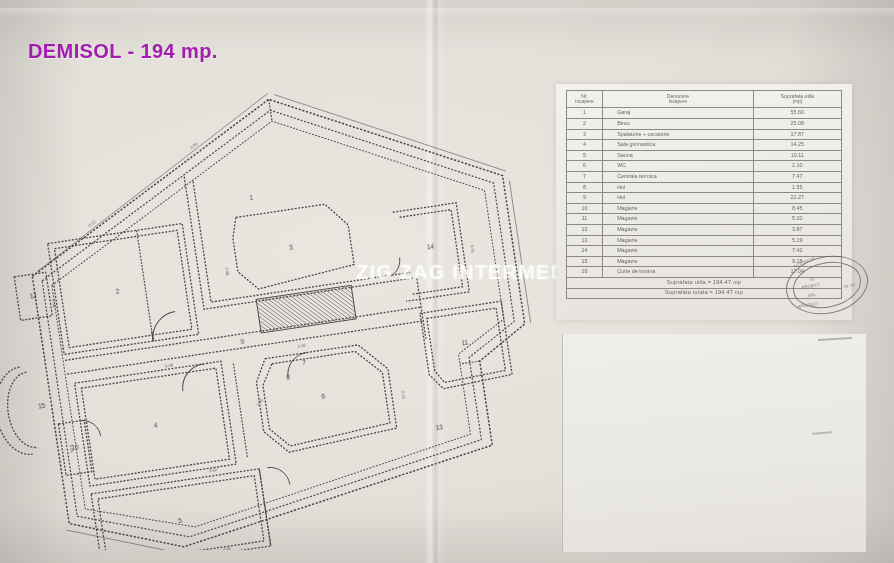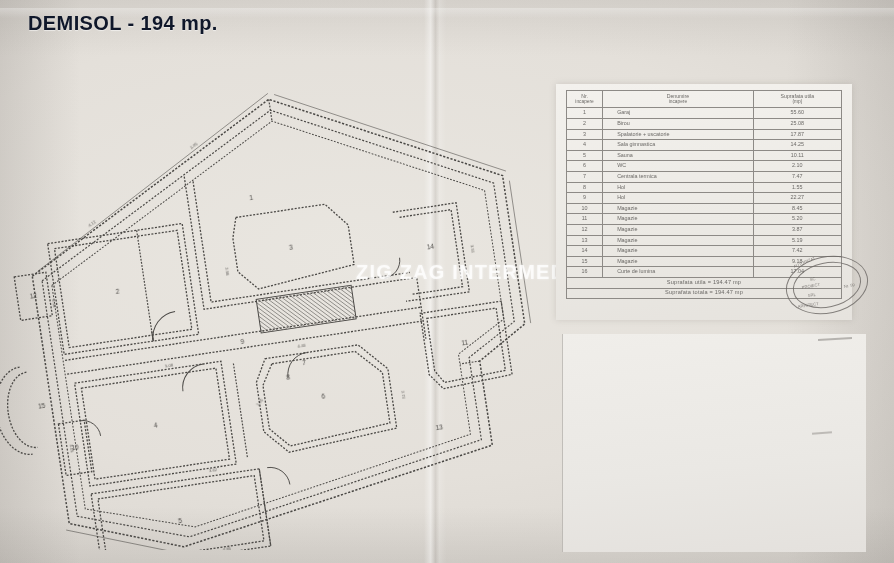--- a/index.html
+++ b/index.html
@@ -34,23 +34,23 @@
       rgba(255,255,255,0) 100%);
     pointer-events:none;
   }
   #crease2{
     position:absolute;left:0;top:8px;width:894px;height:10px;
     background:linear-gradient(180deg, rgba(255,255,255,.30), rgba(255,255,255,0));
     pointer-events:none;
   }
   
   #title{
-    position:absolute;left:28px;top:12px;
+    position:absolute;left:28px;top:40px;
     font-size:20px;font-weight:bold;letter-spacing:.4px;
-    color:#0f172a;
+    color:#a21caf;
     text-shadow:0 1px 1px rgba(255,255,255,.55);
   }
   
   #plan-wrap{
     position:absolute;left:0px;top:60px;width:560px;height:490px;
     overflow:hidden;
   }
   #plan-svg{position:absolute;left:0;top:0;}
   
   #watermark{

